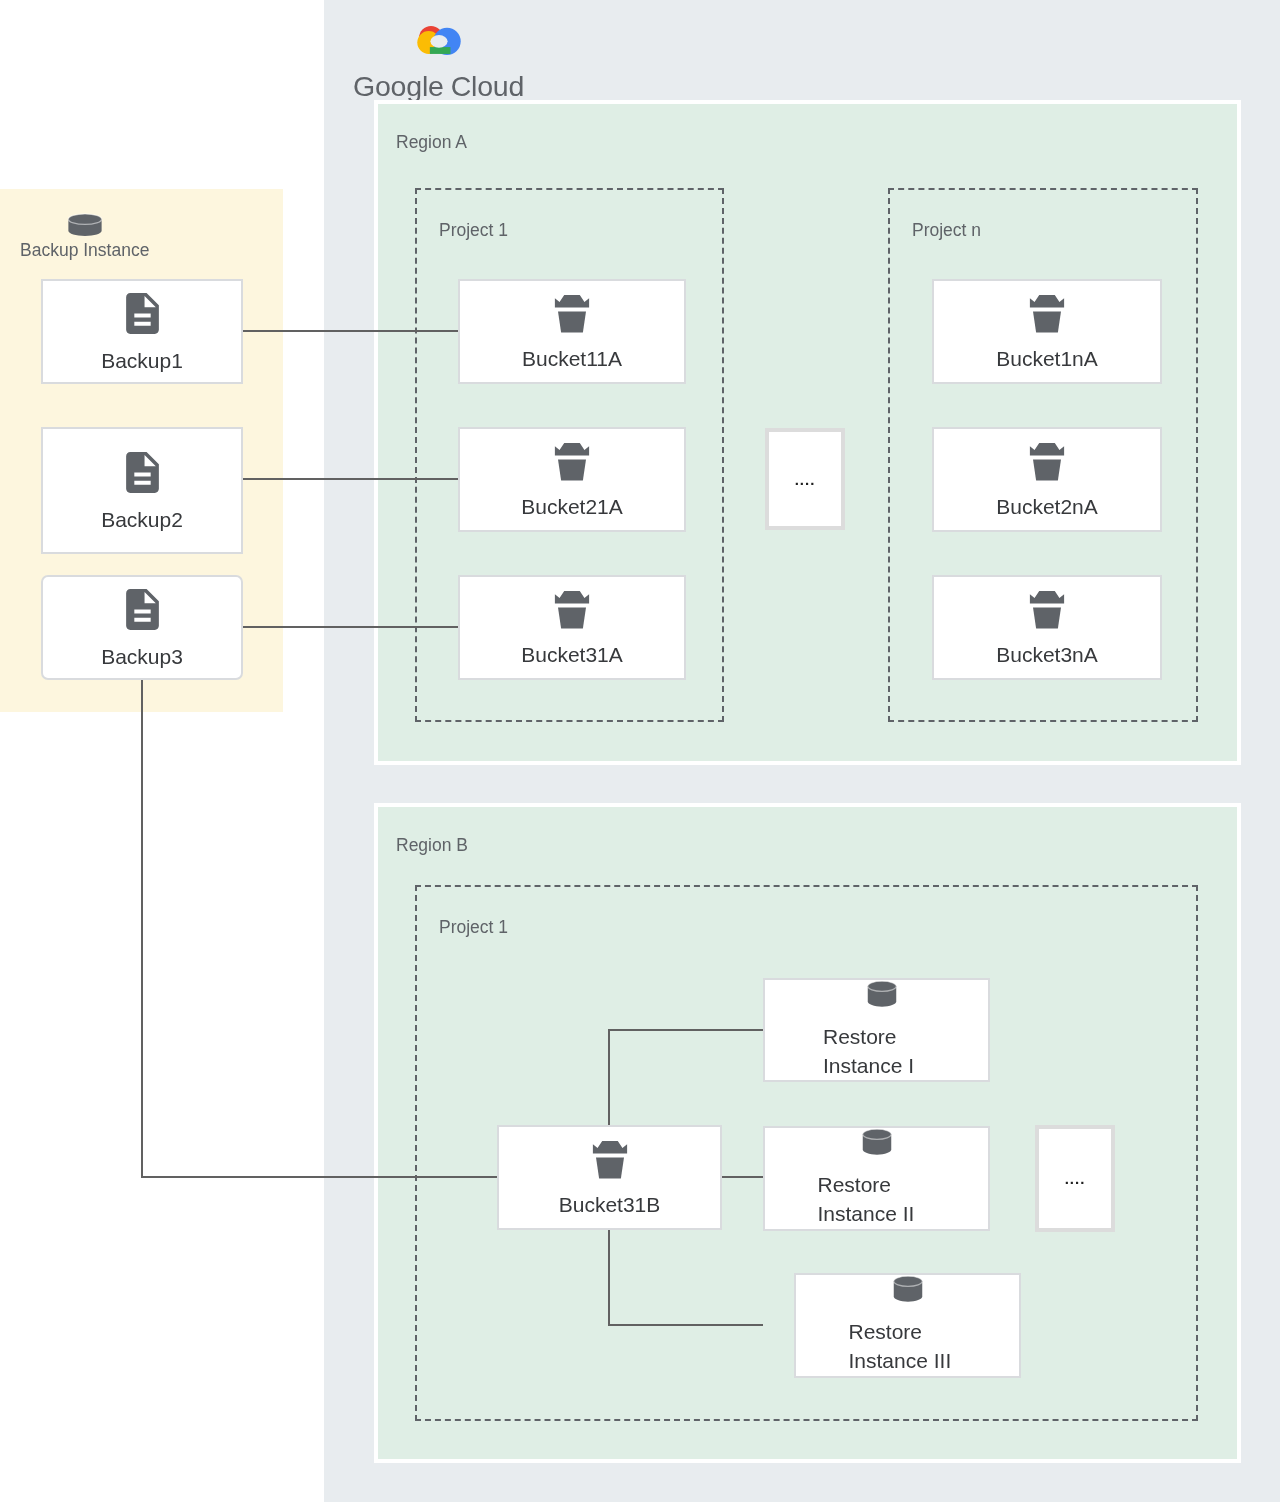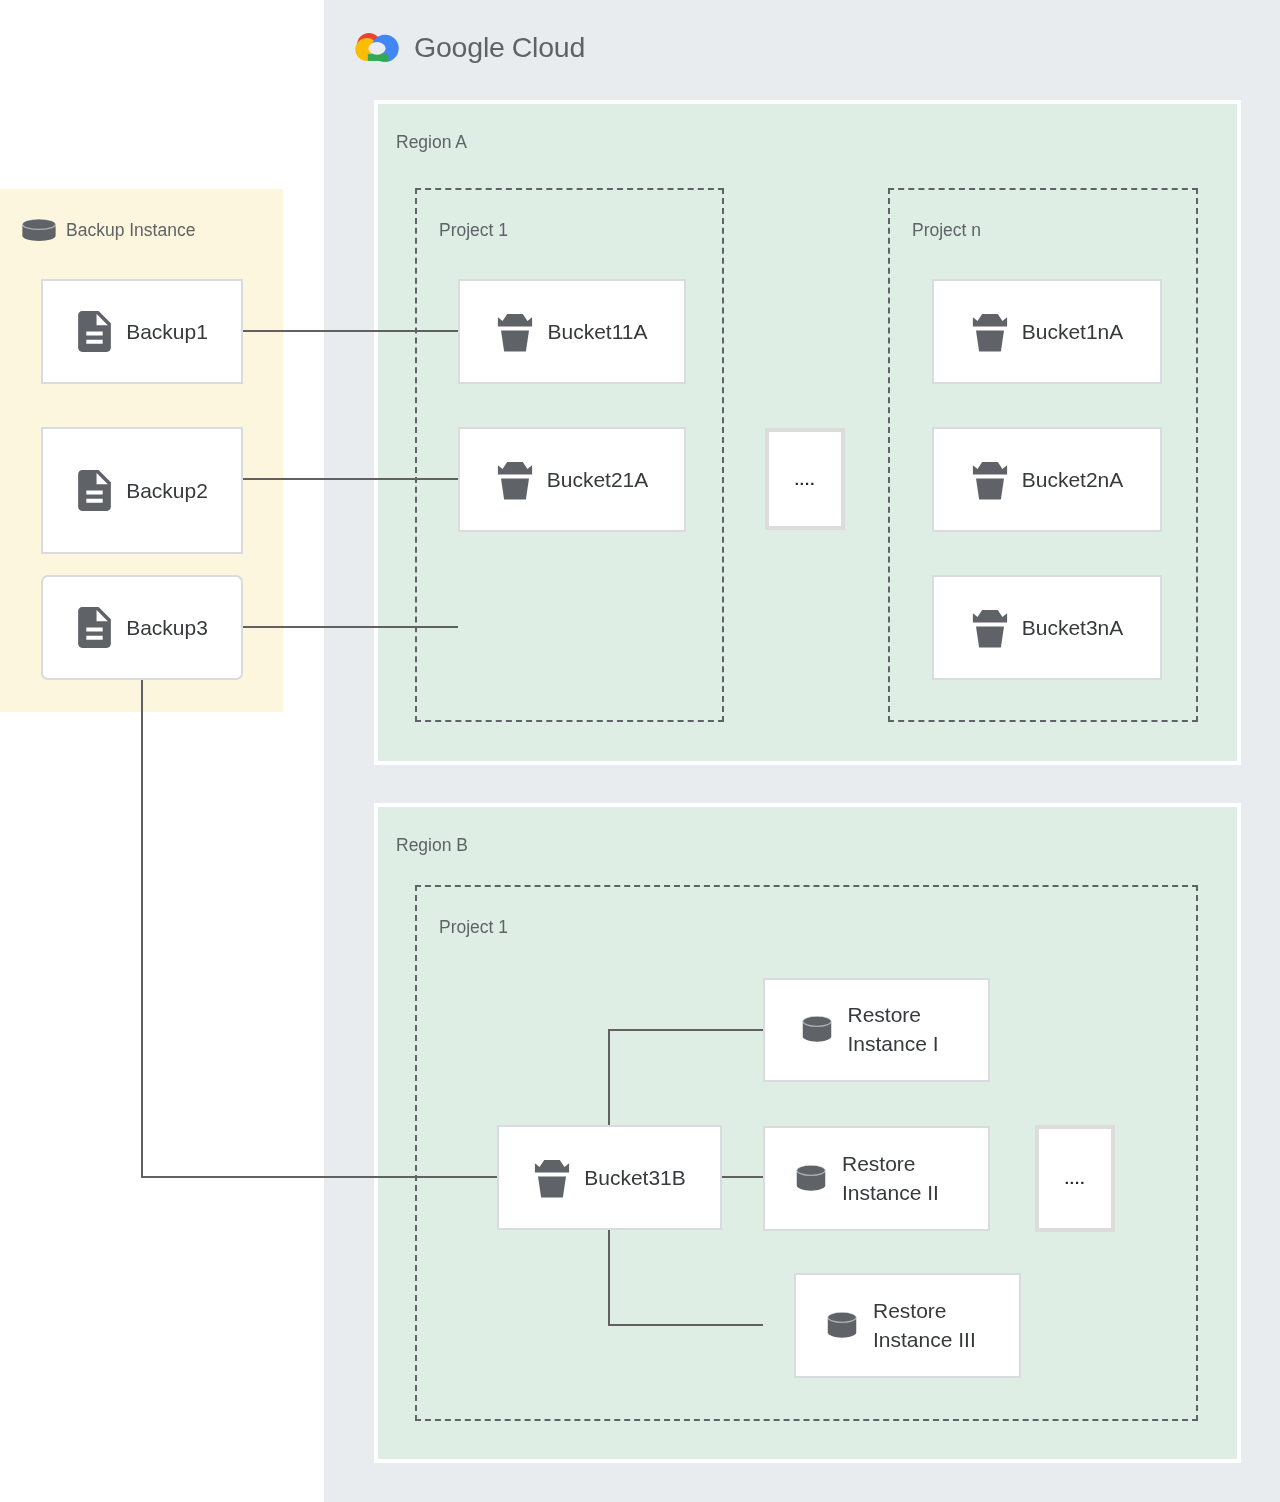--- a/index.html
+++ b/index.html
@@ -5,40 +5,40 @@
   :root{
     --canvas-bg:#ffffff; --cloud-panel-bg:#e8ecef; --region-bg:#dfeee5; --region-border:#ffffff;
     --backup-panel-bg:#fdf6de; --node-bg:#ffffff; --node-border:#d9dbde; --dots-border:#dcdcdc;
     --dashed-border:#5f6368; --connector:#616161; --icon:#5f6368; --label-muted:#5f6368;
     --label-dark:#37393c; --dots-text:#212121; --logo-text:#5f6368;
     --logo-blue:#4285f4; --logo-red:#ea4335; --logo-yellow:#fbbc04; --logo-green:#34a853;
   }
   html,body{margin:0;padding:0;}
   body{font-family:"Liberation Sans",sans-serif;background:#fff;}
   .canvas{position:relative;width:1280px;height:1502px;background:var(--canvas-bg);overflow:hidden;}
-  .abs{position:absolute;}
+  .abs{position:absolute;flex-direction:column;}
   .gcp-panel{left:324px;top:0;width:956px;height:1502px;background:var(--cloud-panel-bg);}
   .logo{left:353px;top:24px;height:46px;display:flex;align-items:center;gap:13px;}
   .logo-text{font-size:28.5px;letter-spacing:-0.2px;color:var(--logo-text);font-weight:500;white-space:nowrap;}
   .logo-text .brand{margin-right:7px;}
   .region{background:var(--region-bg);border:4px solid var(--region-border);box-sizing:border-box;}
   .region-a{left:374px;top:100px;width:867px;height:665px;}
   .region-b{left:374px;top:803px;width:867px;height:660px;}
   .muted{color:var(--label-muted);font-size:17.5px;line-height:24px;white-space:nowrap;}
   .project{border:2px dashed var(--dashed-border);box-sizing:border-box;z-index:1;}
   .project-label{position:absolute;left:22px;top:28px;}
   .line{background:var(--connector);z-index:2;}
   .node{background:var(--node-bg);border:2px solid var(--node-border);box-sizing:border-box;
         display:flex;align-items:center;justify-content:center;gap:13px;z-index:3;}
   .nlabel{font-size:21px;color:var(--label-dark);white-space:nowrap;}
   .nlabel-wrap{font-size:21px;color:var(--label-dark);width:118px;line-height:1.38;text-align:left;}
   .dots-box{background:var(--node-bg);border:4px solid var(--dots-border);box-sizing:border-box;
         display:flex;align-items:center;justify-content:center;z-index:3;}
   .dots{font-size:15px;font-weight:700;letter-spacing:1px;color:var(--dots-text);}
-  .panel-header{display:flex;align-items:center;gap:8px;}
+  .panel-header{display:flex;align-items:center;gap:0;}
   svg.ic{color:var(--icon);flex:0 0 auto;display:block;}
 </style>
 </head>
 <body>
 
 <div class="canvas">
 
   <div class="abs gcp-panel"></div>
 
   <div class="abs logo">
@@ -114,20 +114,27 @@
     </svg>
     <span class="nlabel">Bucket11A</span>
   </div>
   <div class="abs node" style="left:458px;top:427px;width:228px;height:105px;">
     <svg class="ic" width="38" height="42" viewBox="0 0 48 54" aria-hidden="true">
       <path fill="currentColor" d="M2 20 L2 8 L8 13 L14 4 L34 4 L40 13 L46 8 L46 20 Z"></path>
       <path fill="currentColor" d="M6 25 L42 25 L38 52 L10 52 Z"></path>
     </svg>
     <span class="nlabel">Bucket21A</span>
   </div>
+  <div class="abs node" style="left:458px;top:575px;width:228px;height:105px;">
+    <svg class="ic" width="38" height="42" viewBox="0 0 48 54" aria-hidden="true">
+      <path fill="currentColor" d="M2 20 L2 8 L8 13 L14 4 L34 4 L40 13 L46 8 L46 20 Z"></path>
+      <path fill="currentColor" d="M6 25 L42 25 L38 52 L10 52 Z"></path>
+    </svg>
+    <span class="nlabel">Bucket31A</span>
+  </div>
 
   <div class="abs dots-box" style="left:765px;top:428px;width:80px;height:102px;">
     <span class="dots">....</span>
   </div>
 
   <div class="abs node" style="left:932px;top:279px;width:230px;height:105px;">
     <svg class="ic" width="38" height="42" viewBox="0 0 48 54" aria-hidden="true">
       <path fill="currentColor" d="M2 20 L2 8 L8 13 L14 4 L34 4 L40 13 L46 8 L46 20 Z"></path>
       <path fill="currentColor" d="M6 25 L42 25 L38 52 L10 52 Z"></path>
     </svg>

